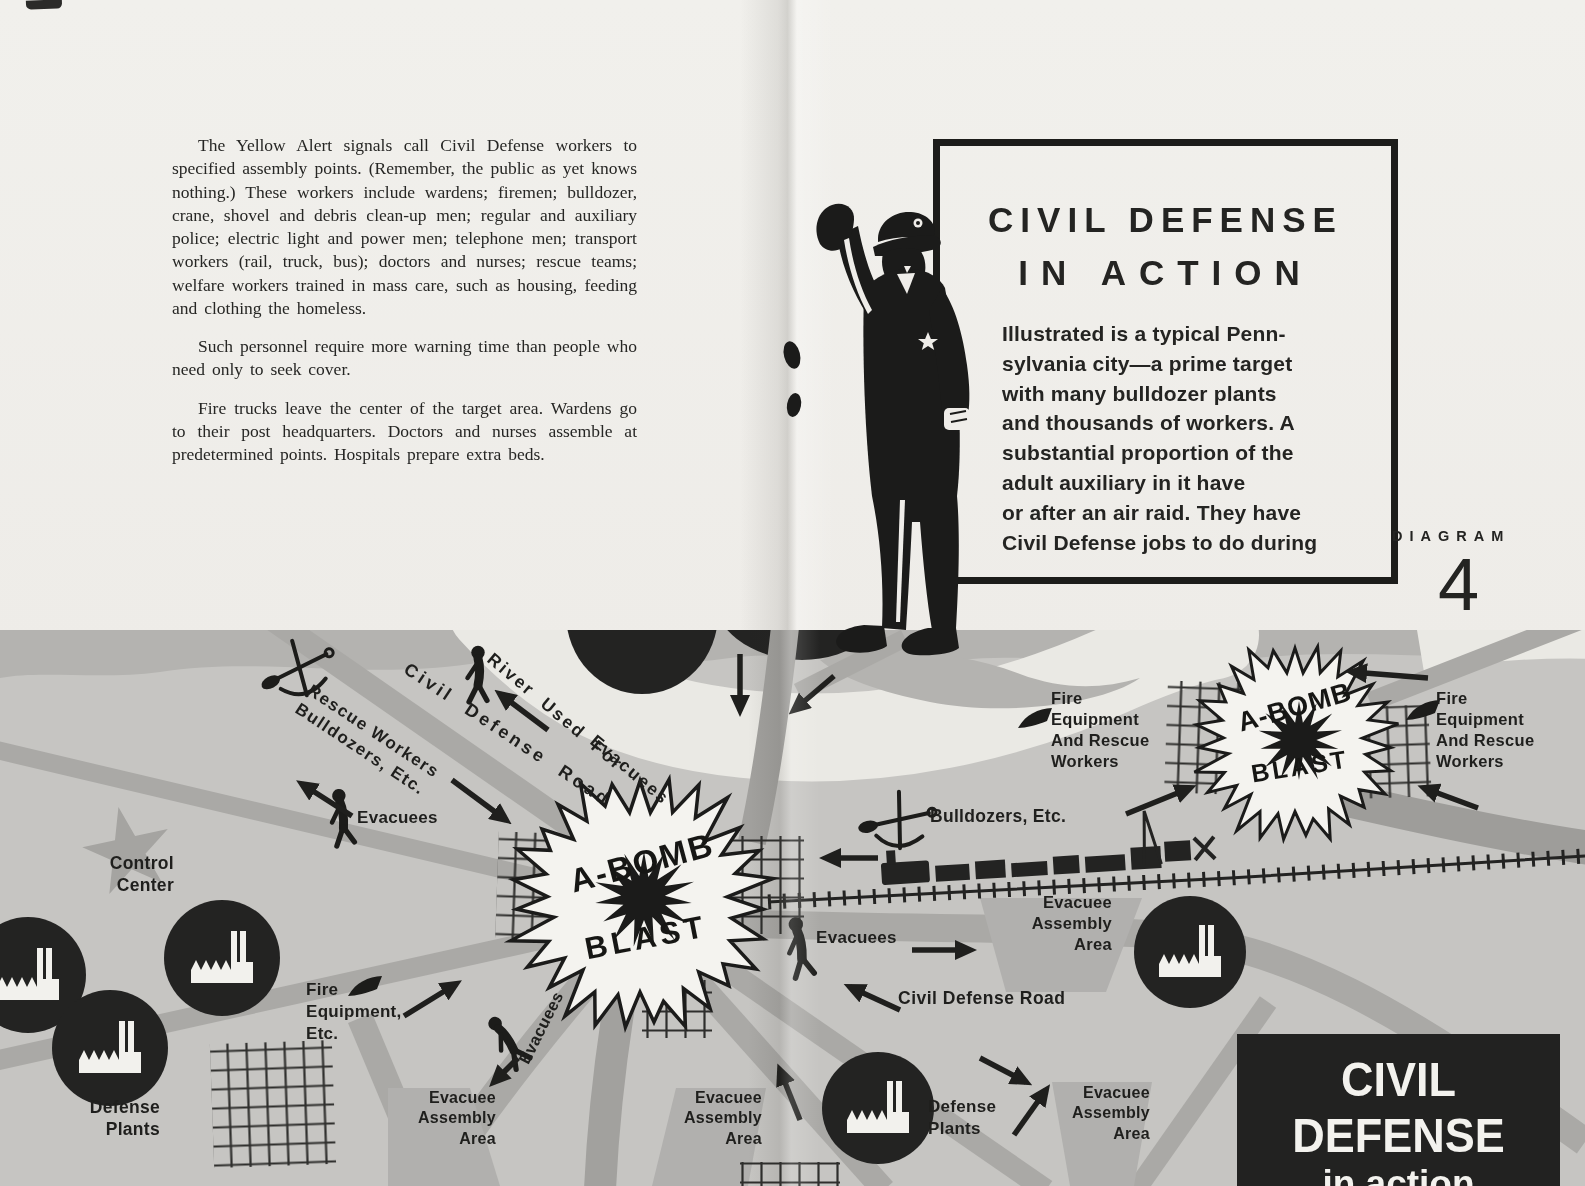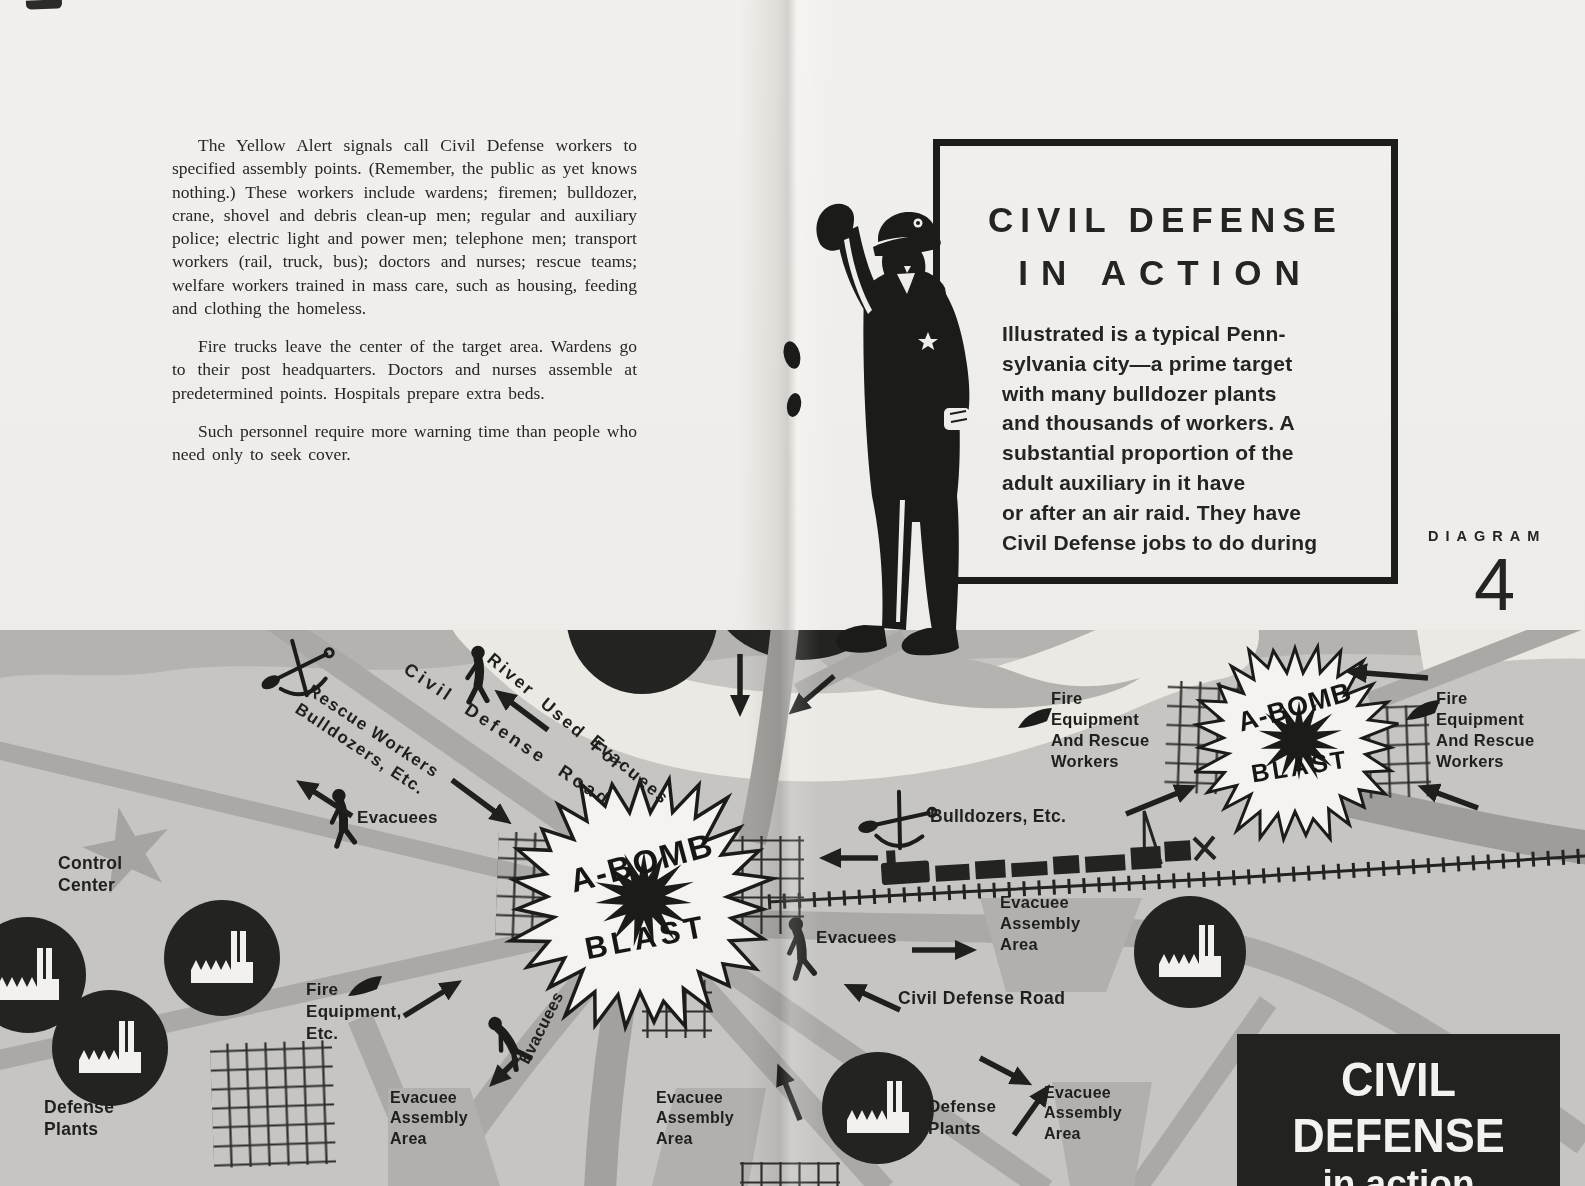--- a/index.html
+++ b/index.html
@@ -14,49 +14,49 @@
 .left-text{position:absolute;left:172px;top:134px;width:465px;
   font-family:"Liberation Serif","DejaVu Serif",serif;font-size:17.5px;line-height:1.33;
   color:#262624;text-align:justify;word-spacing:2.5px}
 .left-text p{text-indent:26px;margin-bottom:15px}
 .info-box{position:absolute;left:933px;top:139px;width:465px;height:445px;border:7px solid #1c1c1a}
 .box-title{margin-top:48px;text-align:center;font-size:35px;font-weight:bold;color:#242422;
   letter-spacing:7px;line-height:1.5}
 .box-title .t2{letter-spacing:13px}
 .box-body{margin:20px 0 0 62px;width:345px;font-size:21px;font-weight:bold;line-height:1.42;
   color:#242422;letter-spacing:.2px}
-.diagram-tag{position:absolute;left:1428px;top:528px;color:#242422}
+.diagram-tag{position:absolute;left:1392px;top:528px;color:#242422}
 .diagram-word{font-size:14.5px;font-weight:bold;letter-spacing:7px}
 .diagram-num{margin:8px 0 0 46px;font-size:74px;font-weight:400;line-height:.9}
 .police{position:absolute;left:780px;top:190px;width:220px;height:470px;z-index:6}
 .map{position:absolute;left:0;top:630px;width:1585px;height:556px;overflow:hidden;background:#c6c5c2}
 .map svg.art{position:absolute;left:0;top:0;display:block}
 .map-label{position:absolute;font-weight:bold;color:#1f1f1d;white-space:pre-line;
   line-height:1.28;letter-spacing:.3px;z-index:3}
-.center{text-align:left}
+.center{text-align:right}
 .blast-label{position:absolute;font-weight:bold;color:#161614;text-align:center;z-index:3}
 .banner{position:absolute;left:1237px;top:404px;width:323px;height:152px;background:#222221;
   color:#f3f2ee;text-align:center;z-index:4}
 .banner .b1{margin-top:22px;font-size:45px;font-weight:bold;transform:scaleY(1.08)}
 .banner .b2{margin-top:3px;font-size:37px;font-weight:bold}
 .fold-map{position:absolute;left:748px;top:0;width:72px;height:556px;z-index:5;pointer-events:none;
   background:linear-gradient(90deg,rgba(0,0,0,0) 0%,rgba(48,46,42,.10) 44%,rgba(255,255,255,.16) 60%,rgba(0,0,0,0) 100%)}
 </style>
 </head>
 <body>
 
 <div class="page">
 
   <div class="corner-mark"></div>
   <div class="fold-top"></div>
 
   <article class="left-text">
     <p>The Yellow Alert signals call Civil Defense workers to specified assembly points. (Remember, the public as yet knows nothing.) These workers include wardens; firemen; bulldozer, crane, shovel and debris clean-up men; regular and auxiliary police; electric light and power men; telephone men; transport workers (rail, truck, bus); doctors and nurses; rescue teams; welfare workers trained in mass care, such as housing, feeding and clothing the homeless.</p>
+    <p>Such personnel require more warning time than people who need only to seek cover.</p>
     <p>Fire trucks leave the center of the target area. Wardens go to their post headquarters. Doctors and nurses assemble at predetermined points. Hospitals prepare extra beds.</p>
-    <p>Such personnel require more warning time than people who need only to seek cover.</p>
   </article>
 
   <div class="info-box">
     <div class="box-title">
       <div>CIVIL DEFENSE</div>
       <div class="t2">IN ACTION</div>
     </div>
     <div class="box-body">
       <div>Illustrated is a typical Penn-</div>
       <div>sylvania city—a prime target</div>

